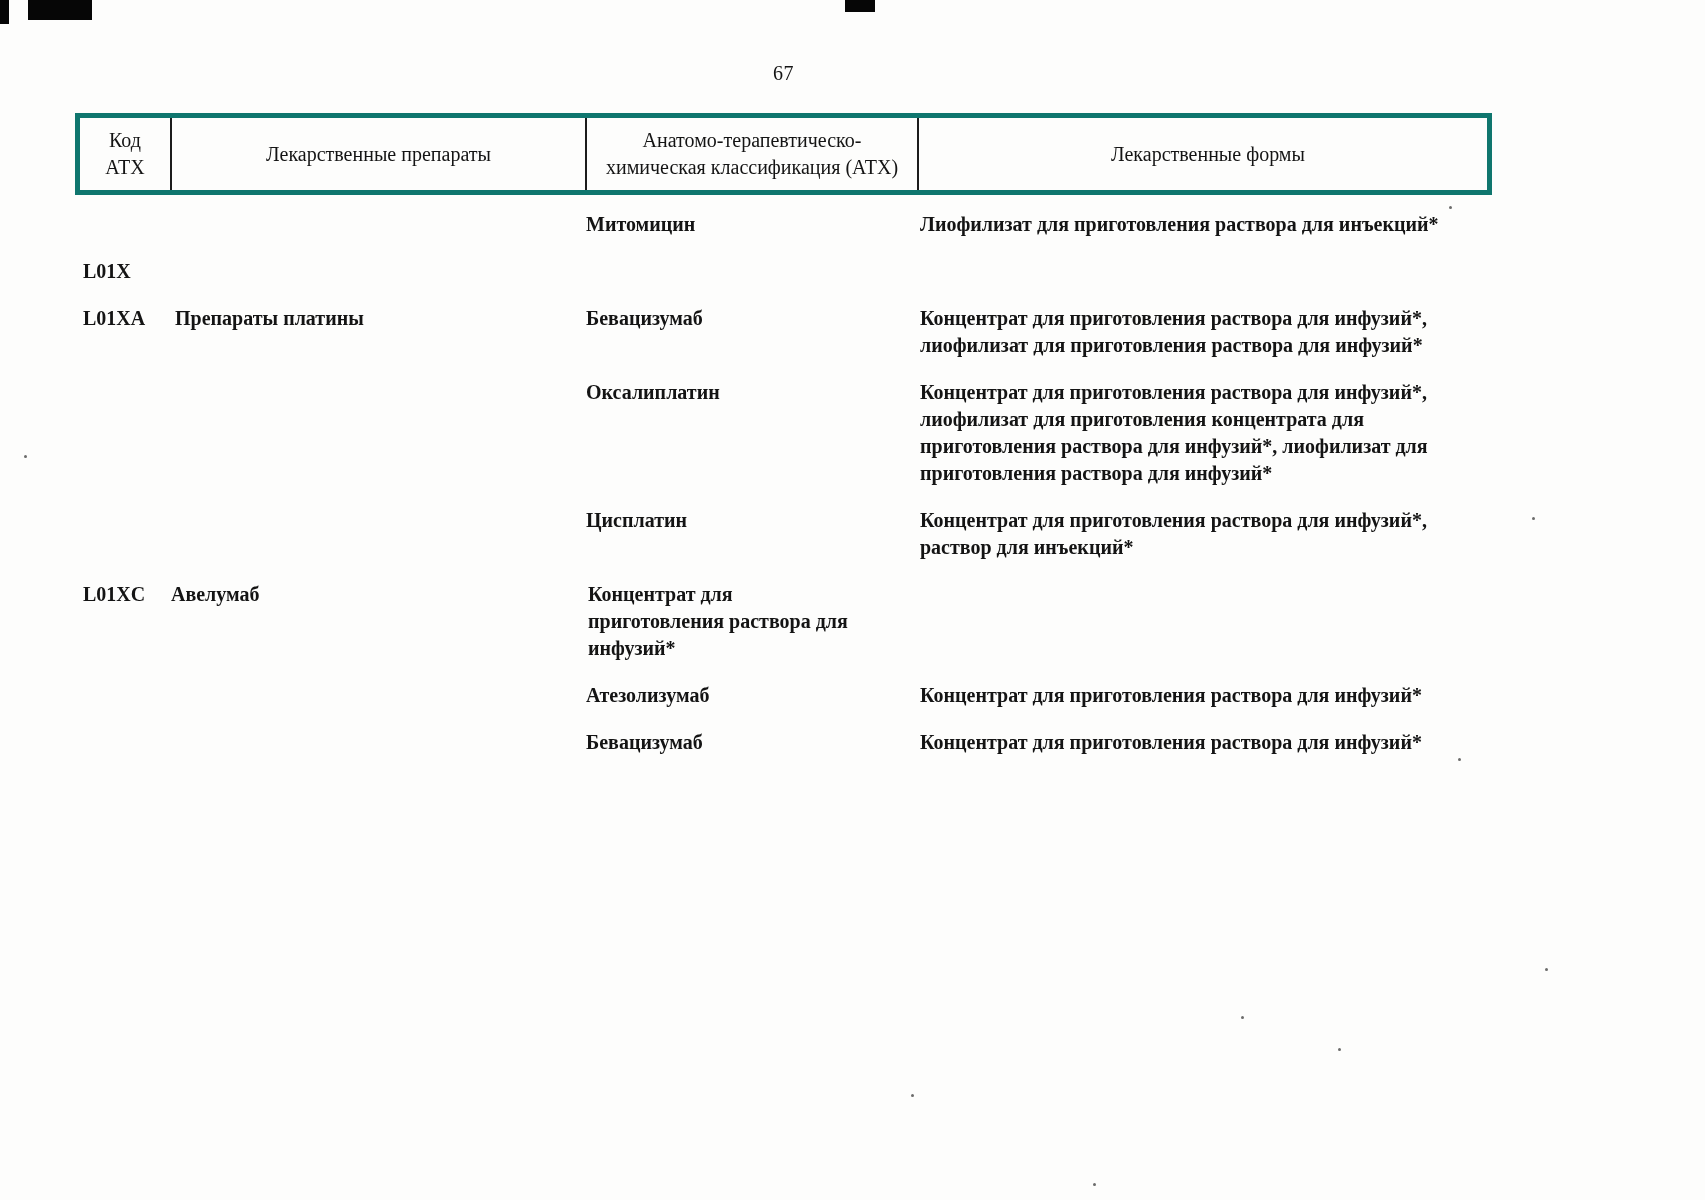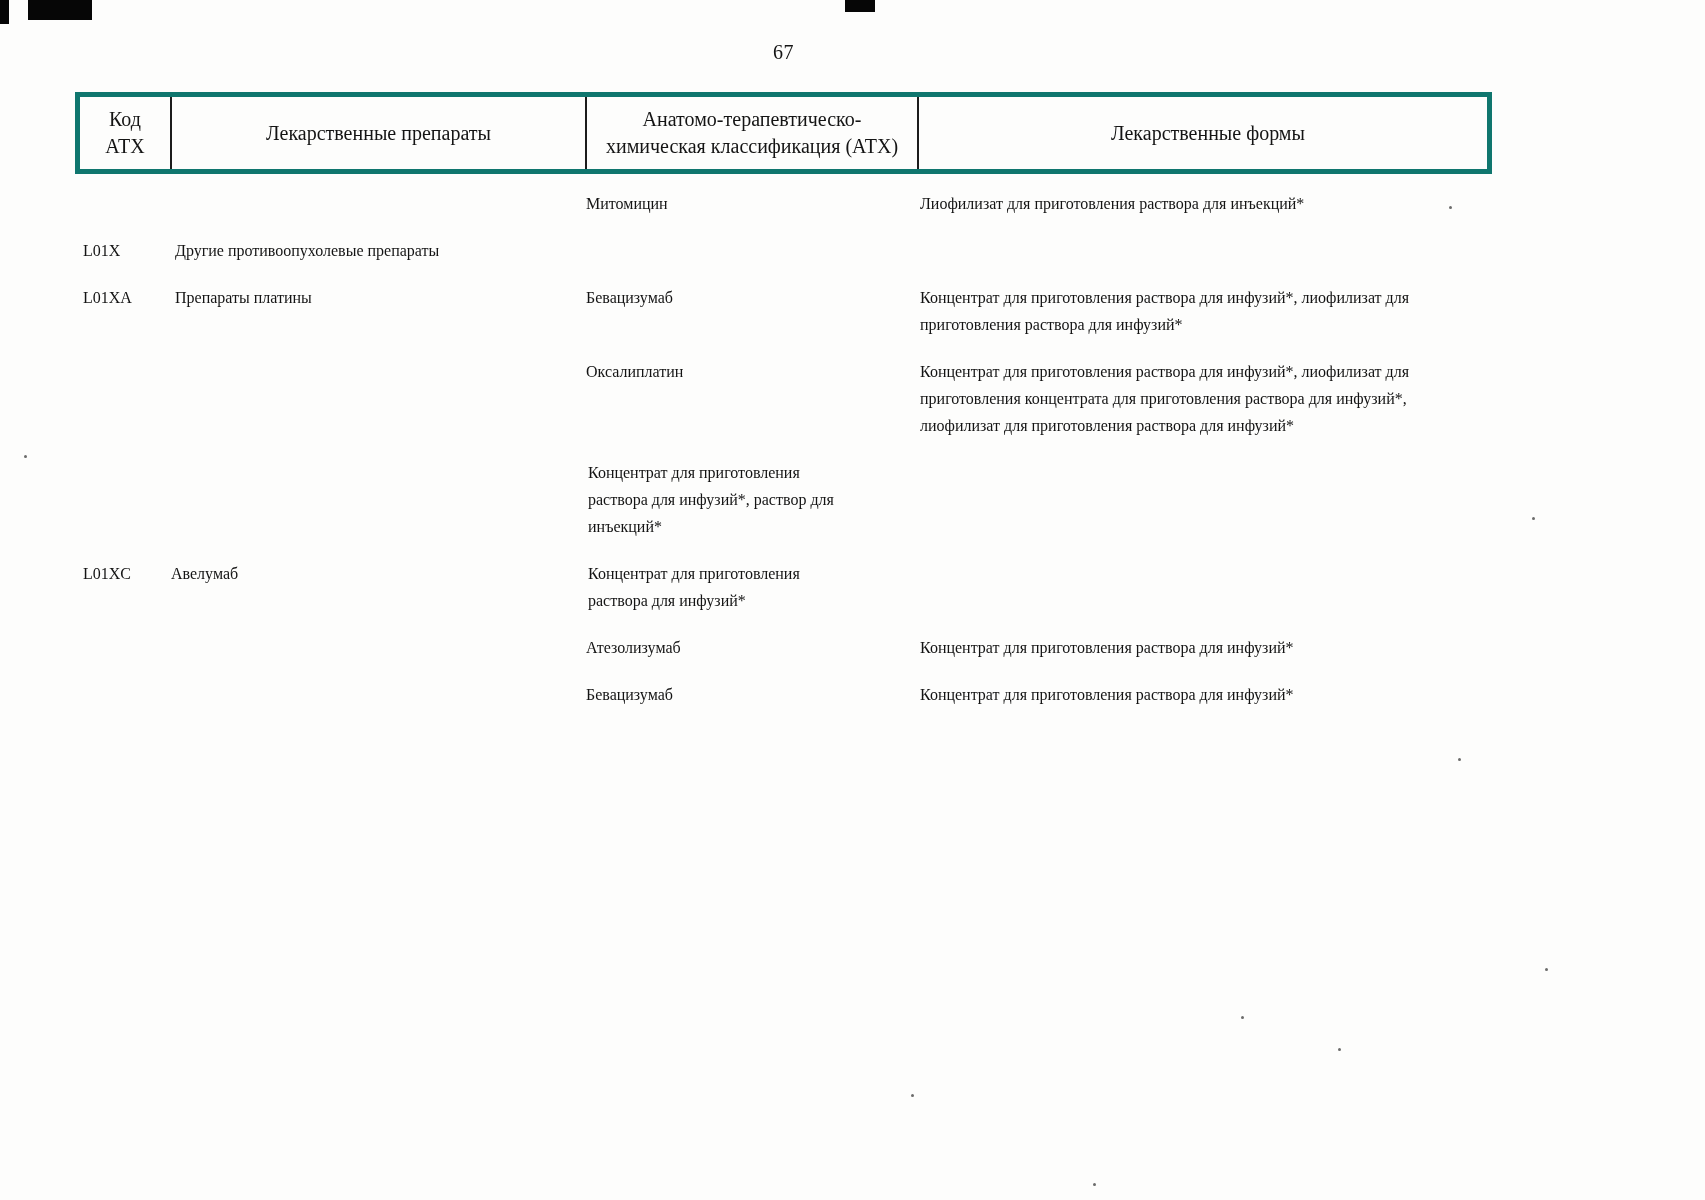--- a/index.html
+++ b/index.html
@@ -28,21 +28,21 @@
     position: absolute;
     width: 3px;
     height: 3px;
     border-radius: 50%;
     background: #3a3a3a;
     opacity: 0.75;
   }
   .content {
     margin-left: 75px;
     width: 1417px;
-    padding-top: 39px;
+    padding-top: 60px;
   }
   .page-number {
     text-align: center;
     font-size: 20px;
     line-height: 27px;
     margin-bottom: 26px;
     letter-spacing: 0.5px;
   }
   
   .thead {
@@ -69,22 +69,23 @@
     border-left: 2px solid #1c1c1c;
   }
   
   .tbody {
     padding-top: 16px;
   }
   .row {
     display: grid;
     grid-template-columns: 90px 415px 332px 580px;
     margin-bottom: 20px;
-    font-size: 16px;
+    font-size: 20px;
     line-height: 27px;
+    font-weight: bold;
   }
   .cell {
     box-sizing: border-box;
   }
   .cell.code {
     padding-left: 8px;
   }
   .cell.classification {
     padding-left: 10px;
     padding-right: 92px;
@@ -132,21 +133,20 @@
     <div class="tbody">
   <div class="row">
     <div class="cell code"></div>
     <div class="cell classification"></div>
     <div class="cell drug">Митомицин</div>
     <div class="cell form">Лиофилизат для приготовления раствора для инъекций*</div>
   </div>
 
   <div class="row">
     <div class="cell code">L01X</div>
-    <div class="cell classification">Другие противоопухолевые препараты</div>
     <div class="cell drug"></div>
     <div class="cell form"></div>
   </div>
 
   <div class="row">
     <div class="cell code">L01XA</div>
     <div class="cell classification">Препараты платины</div>
     <div class="cell drug">Бевацизумаб</div>
     <div class="cell form">Концентрат для приготовления раствора для инфузий*, лиофилизат для приготовления раствора для инфузий*</div>
   </div>
@@ -154,20 +154,21 @@
   <div class="row">
     <div class="cell code"></div>
     <div class="cell classification"></div>
     <div class="cell drug">Оксалиплатин</div>
     <div class="cell form">Концентрат для приготовления раствора для инфузий*, лиофилизат для приготовления концентрата для приготовления раствора для инфузий*, лиофилизат для приготовления раствора для инфузий*</div>
   </div>
 
   <div class="row">
     <div class="cell code"></div>
     <div class="cell classification"></div>
+    <div class="cell drug">Цисплатин</div>
     <div class="cell form">Концентрат для приготовления раствора для инфузий*, раствор для инъекций*</div>
   </div>
 
 
   <div class="row">
     <div class="cell code">L01XC</div>
     <div class="cell drug">Авелумаб</div>
     <div class="cell form">Концентрат для приготовления раствора для инфузий*</div>
   </div>
 

